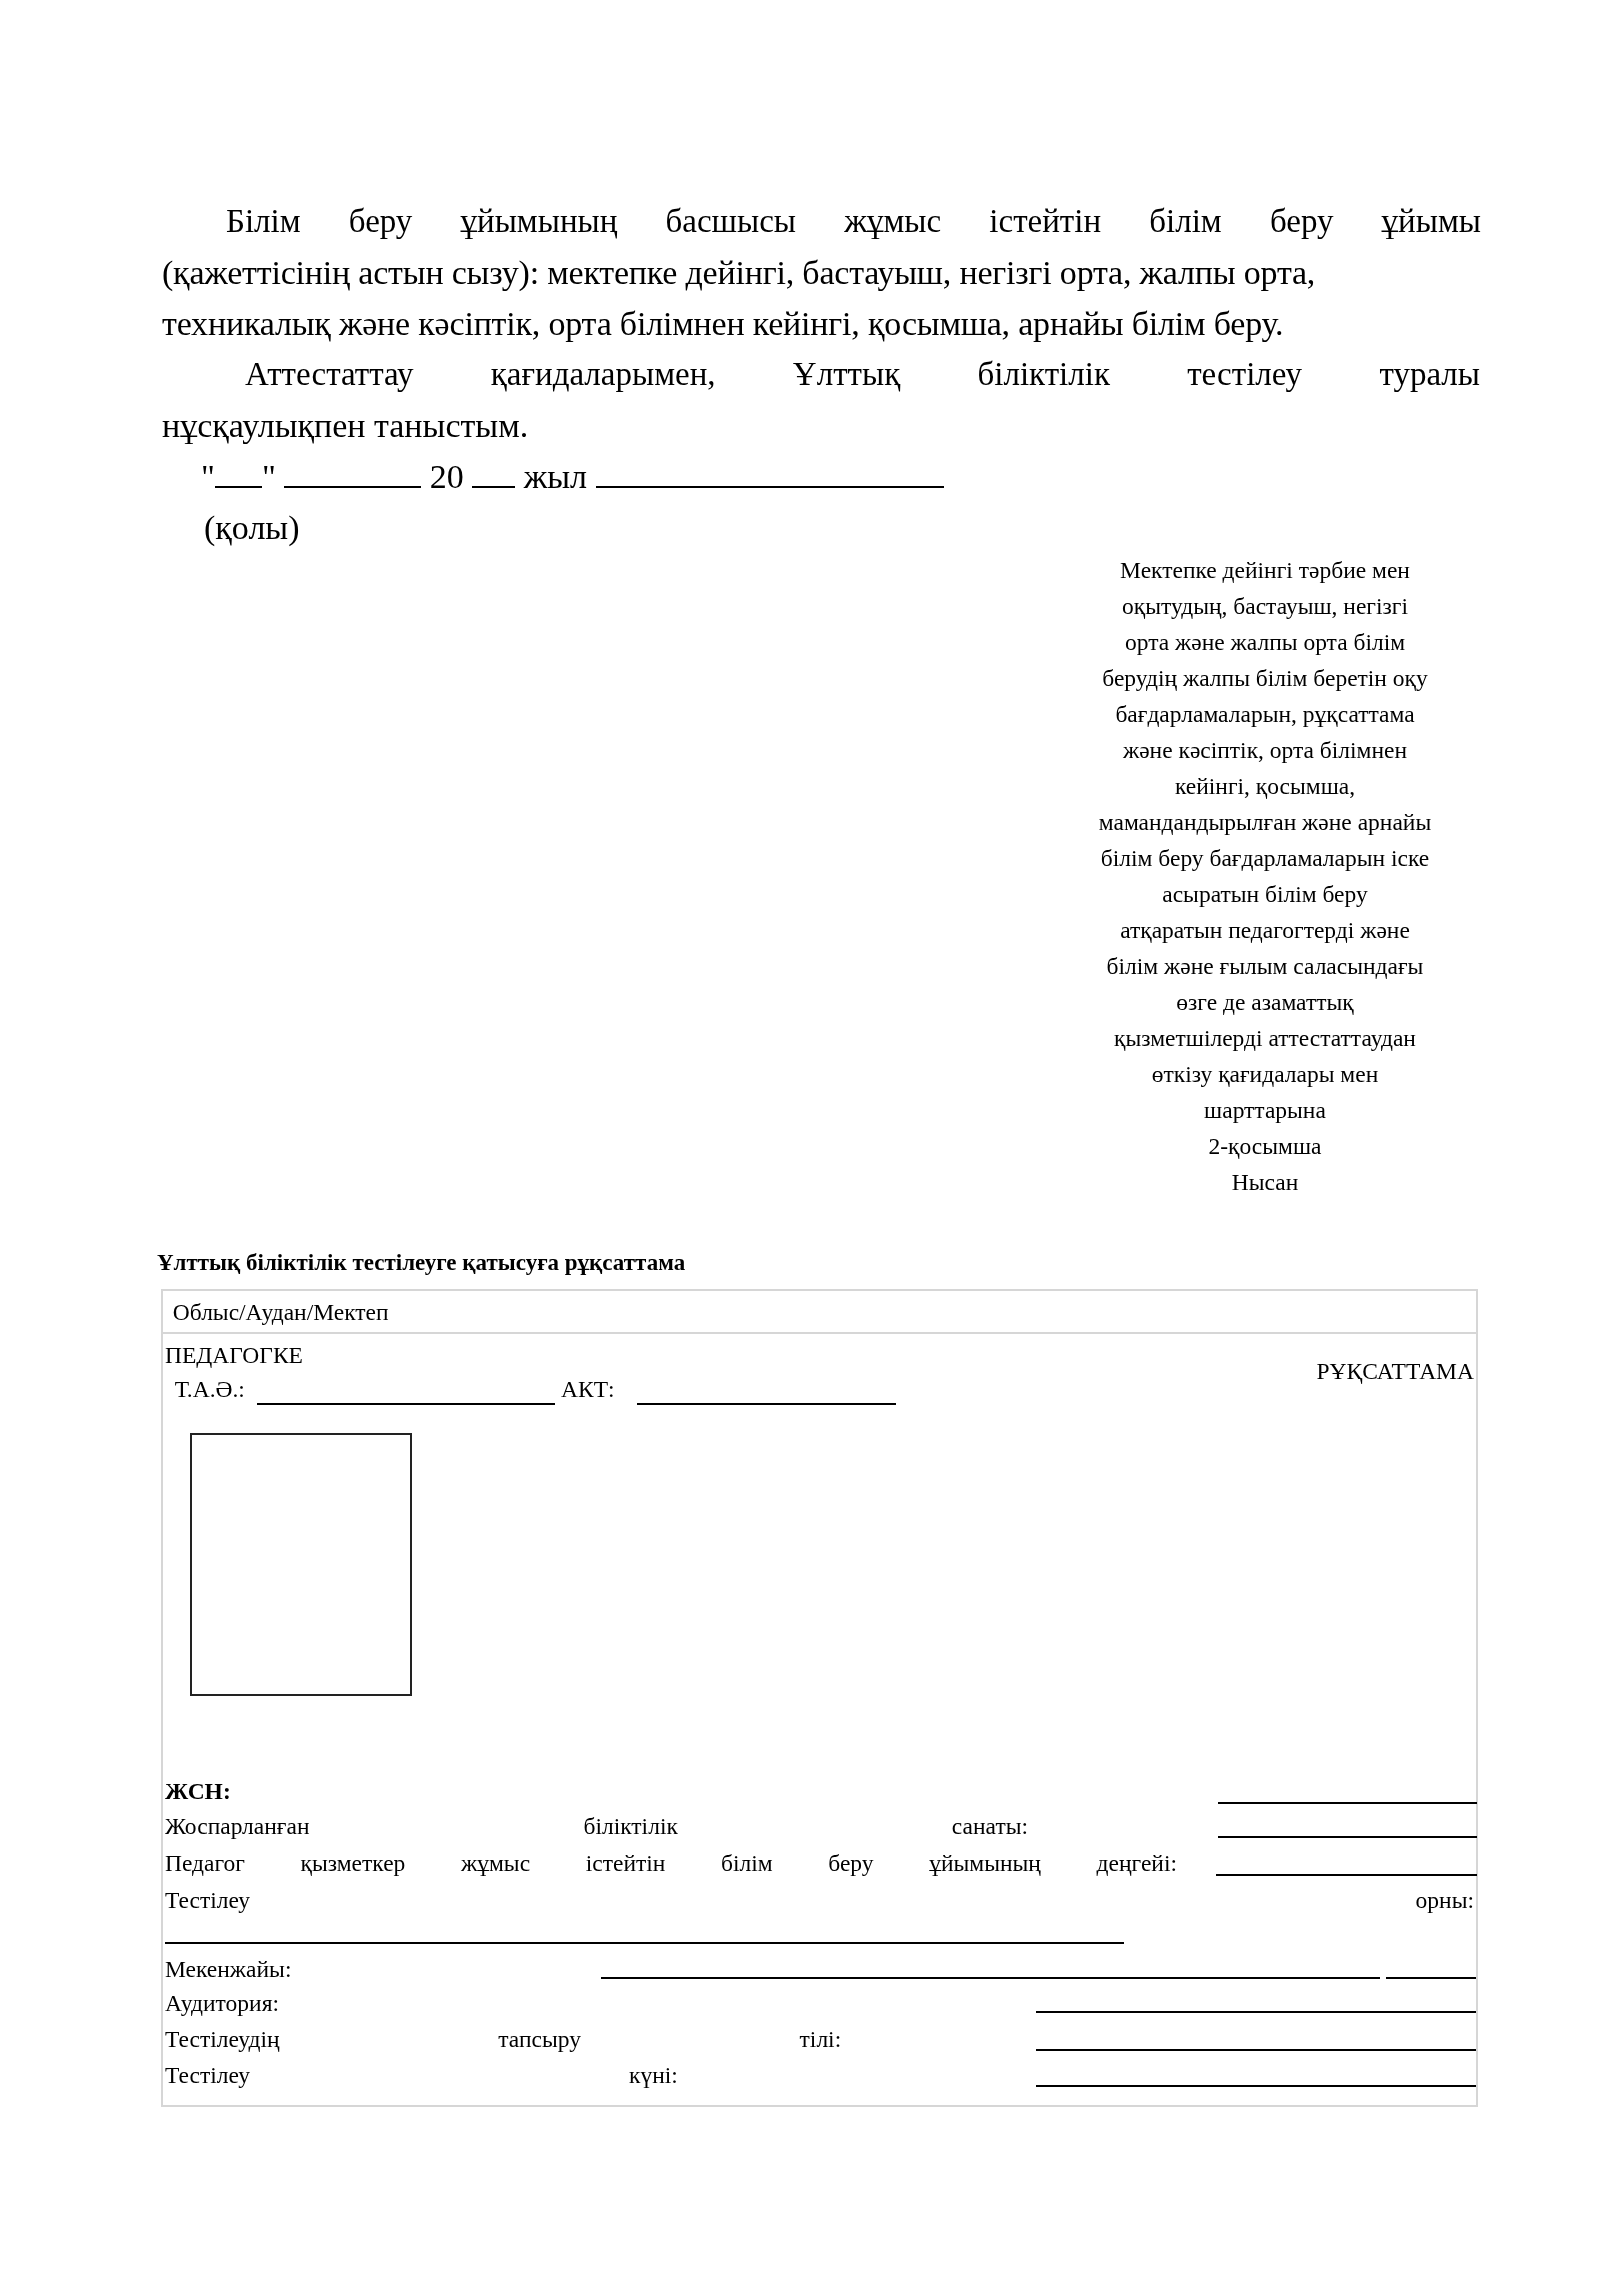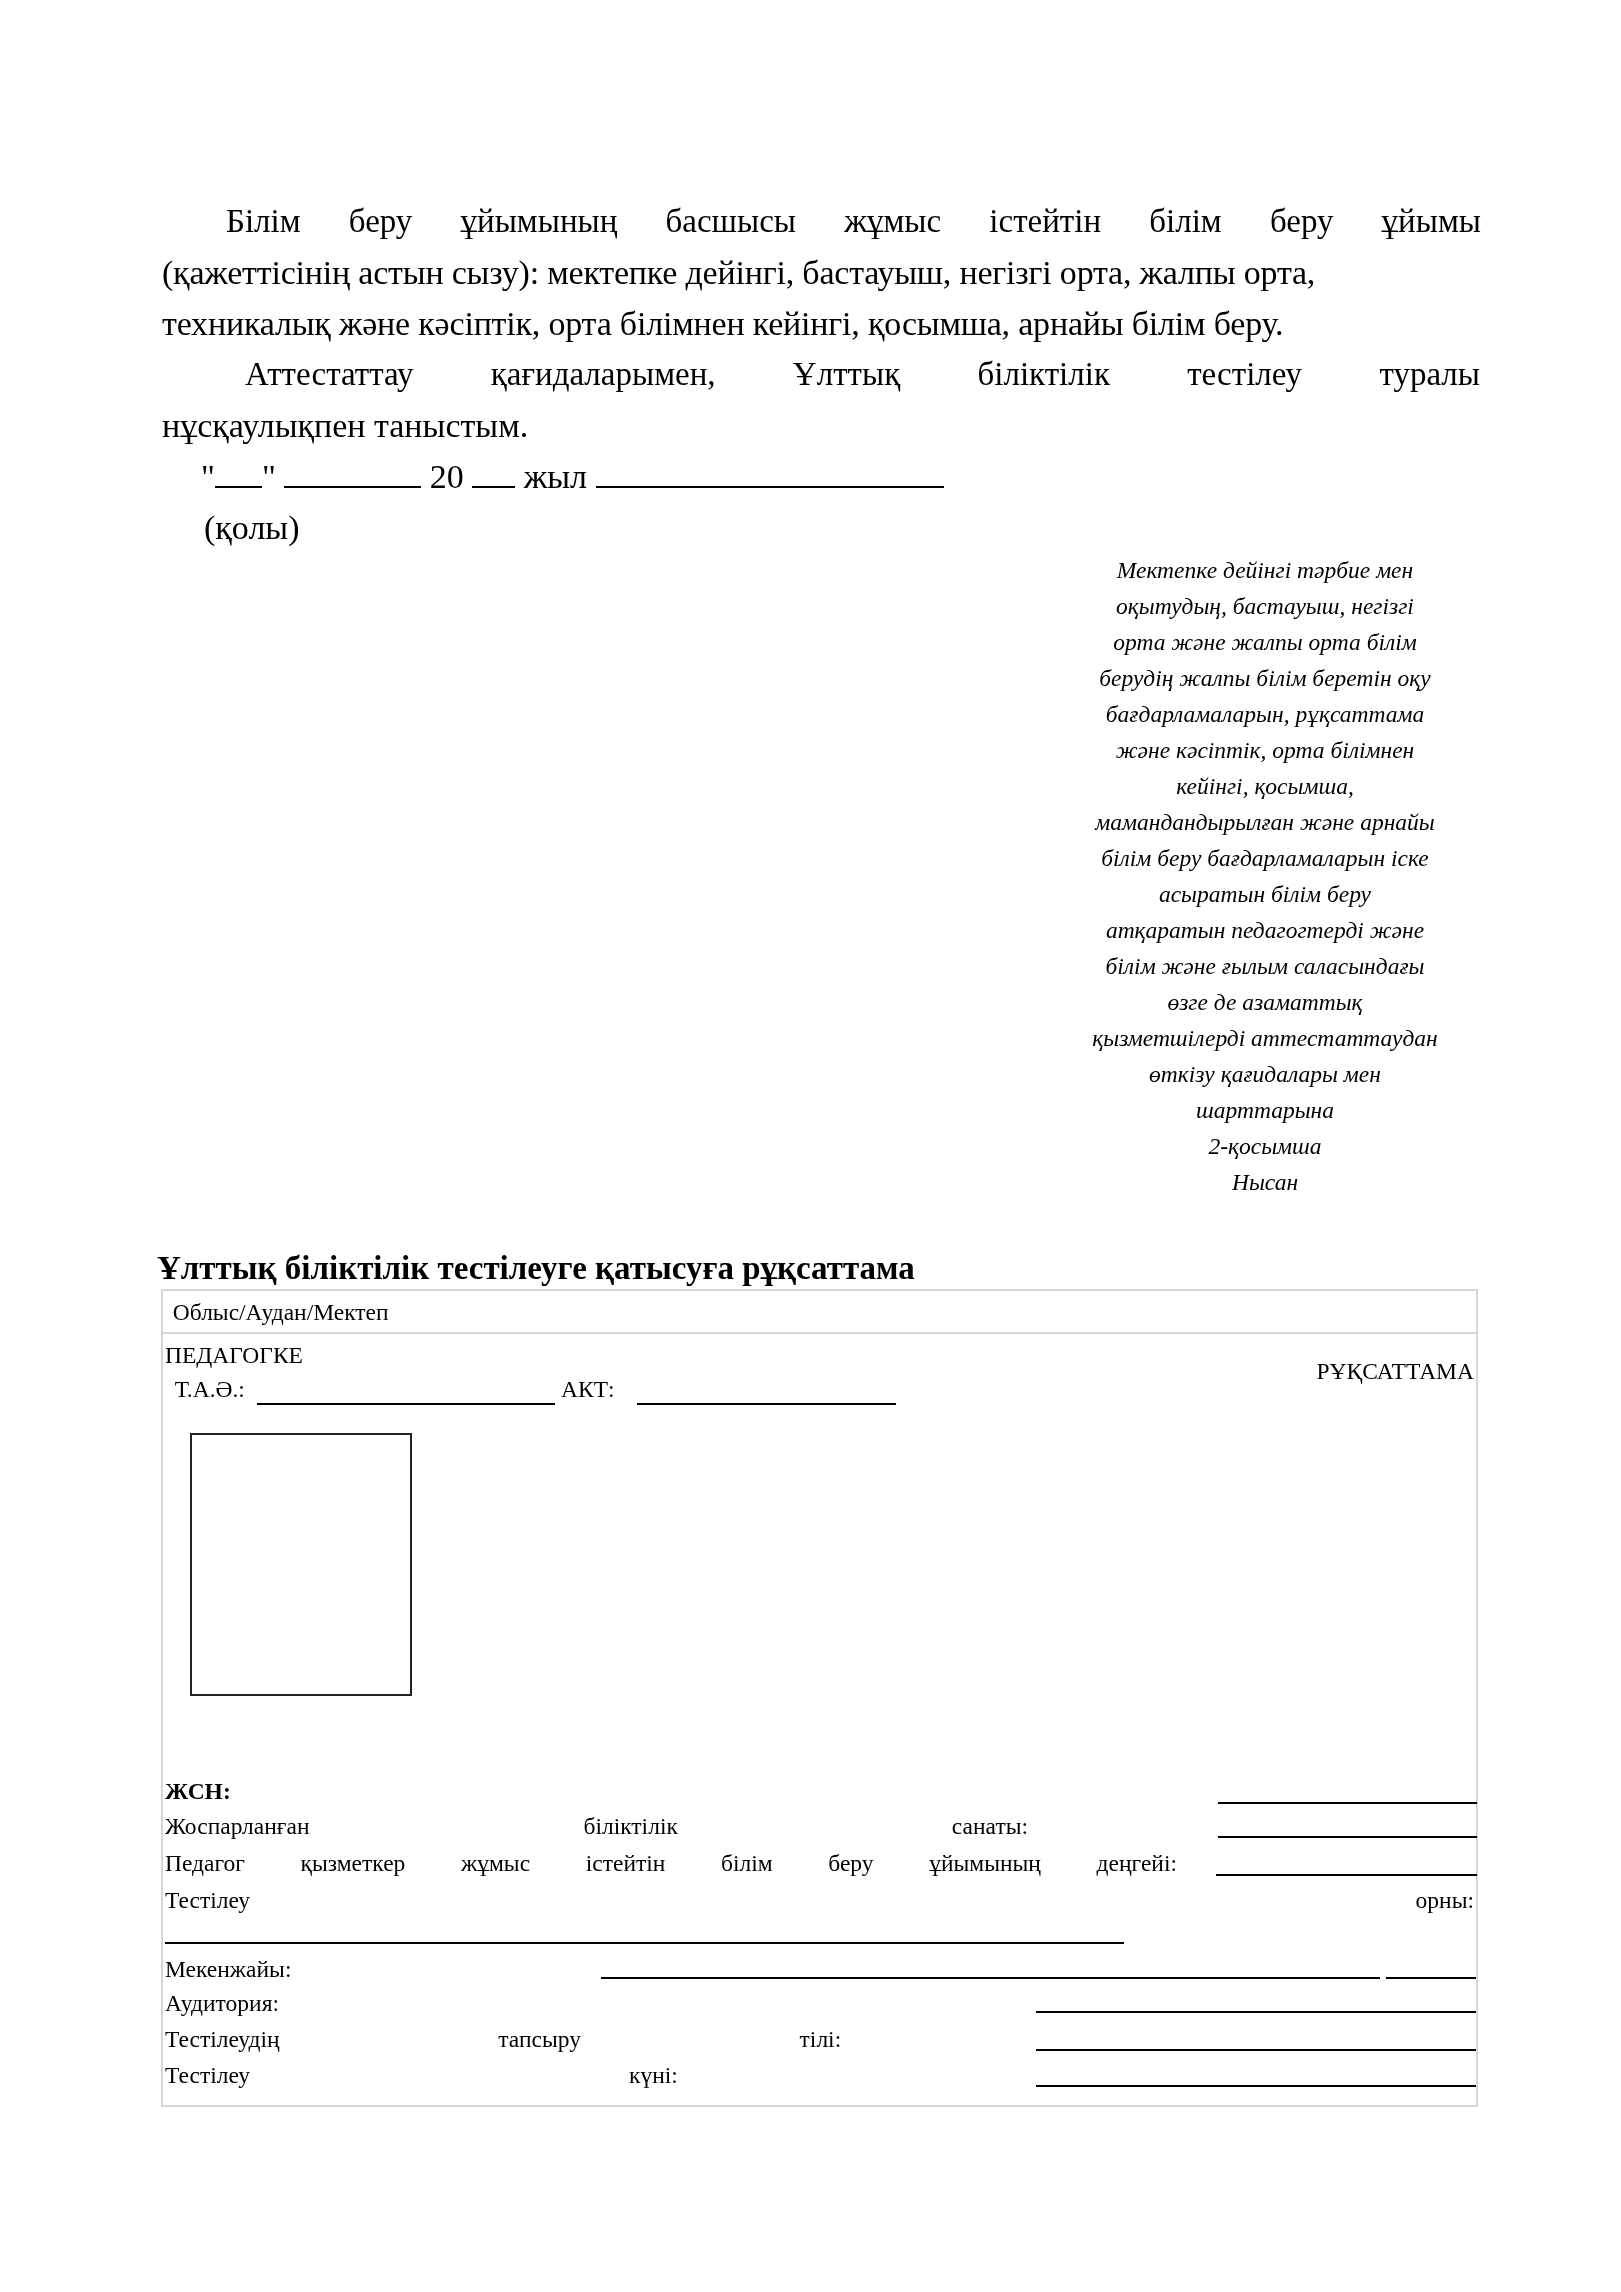--- a/index.html
+++ b/index.html
@@ -5,22 +5,22 @@
   html, body { margin: 0; padding: 0; background: #ffffff; }
   body { width: 1621px; height: 2293px; position: relative; overflow: hidden;
          font-family: "Liberation Serif", "DejaVu Serif", serif; color: #000; }
   .abs { position: absolute; white-space: nowrap; }
   .body-text { font-size: 34px; line-height: 51px; }
   .just { position: absolute; left: 162px; width: 1318px; font-size: 33px; line-height: 51px;
           text-align: justify; text-align-last: justify; white-space: nowrap; }
   .uline { display: inline-block; border-bottom: 2px solid #000; height: 29px; vertical-align: baseline; }
   .right-block { position: absolute; left: 1010px; width: 510px; text-align: center;
                  font-size: 23.5px; line-height: 36px; }
-  .right-block div { white-space: nowrap; font-style: italic; }
-  .form-title { position: absolute; left: 157px; top: 1250px; font-size: 33px; font-weight: bold; }
+  .right-block div { white-space: nowrap; }
+  .form-title { position: absolute; left: 157px; top: 1250px; font-size: 23px; font-weight: bold; }
   .form-box { position: absolute; left: 161px; top: 1289px; width: 1317px; height: 818px;
               border: 2.9px solid #d6d6d6; box-sizing: border-box; }
   .form-row-top { position: absolute; left: 0; top: 0; width: 100%; height: 41px;
                   border-bottom: 2.9px solid #d6d6d6; box-sizing: content-box; }
   .fl { position: absolute; white-space: nowrap; font-size: 23.5px; }
   .hline { position: absolute; height: 0; border-top: 2px solid #000; }
   .photo { position: absolute; left: 27.4px; top: 142px; width: 222px; height: 263px;
            border: 2.9px solid #222; box-sizing: border-box; }
 </style>
 </head>

